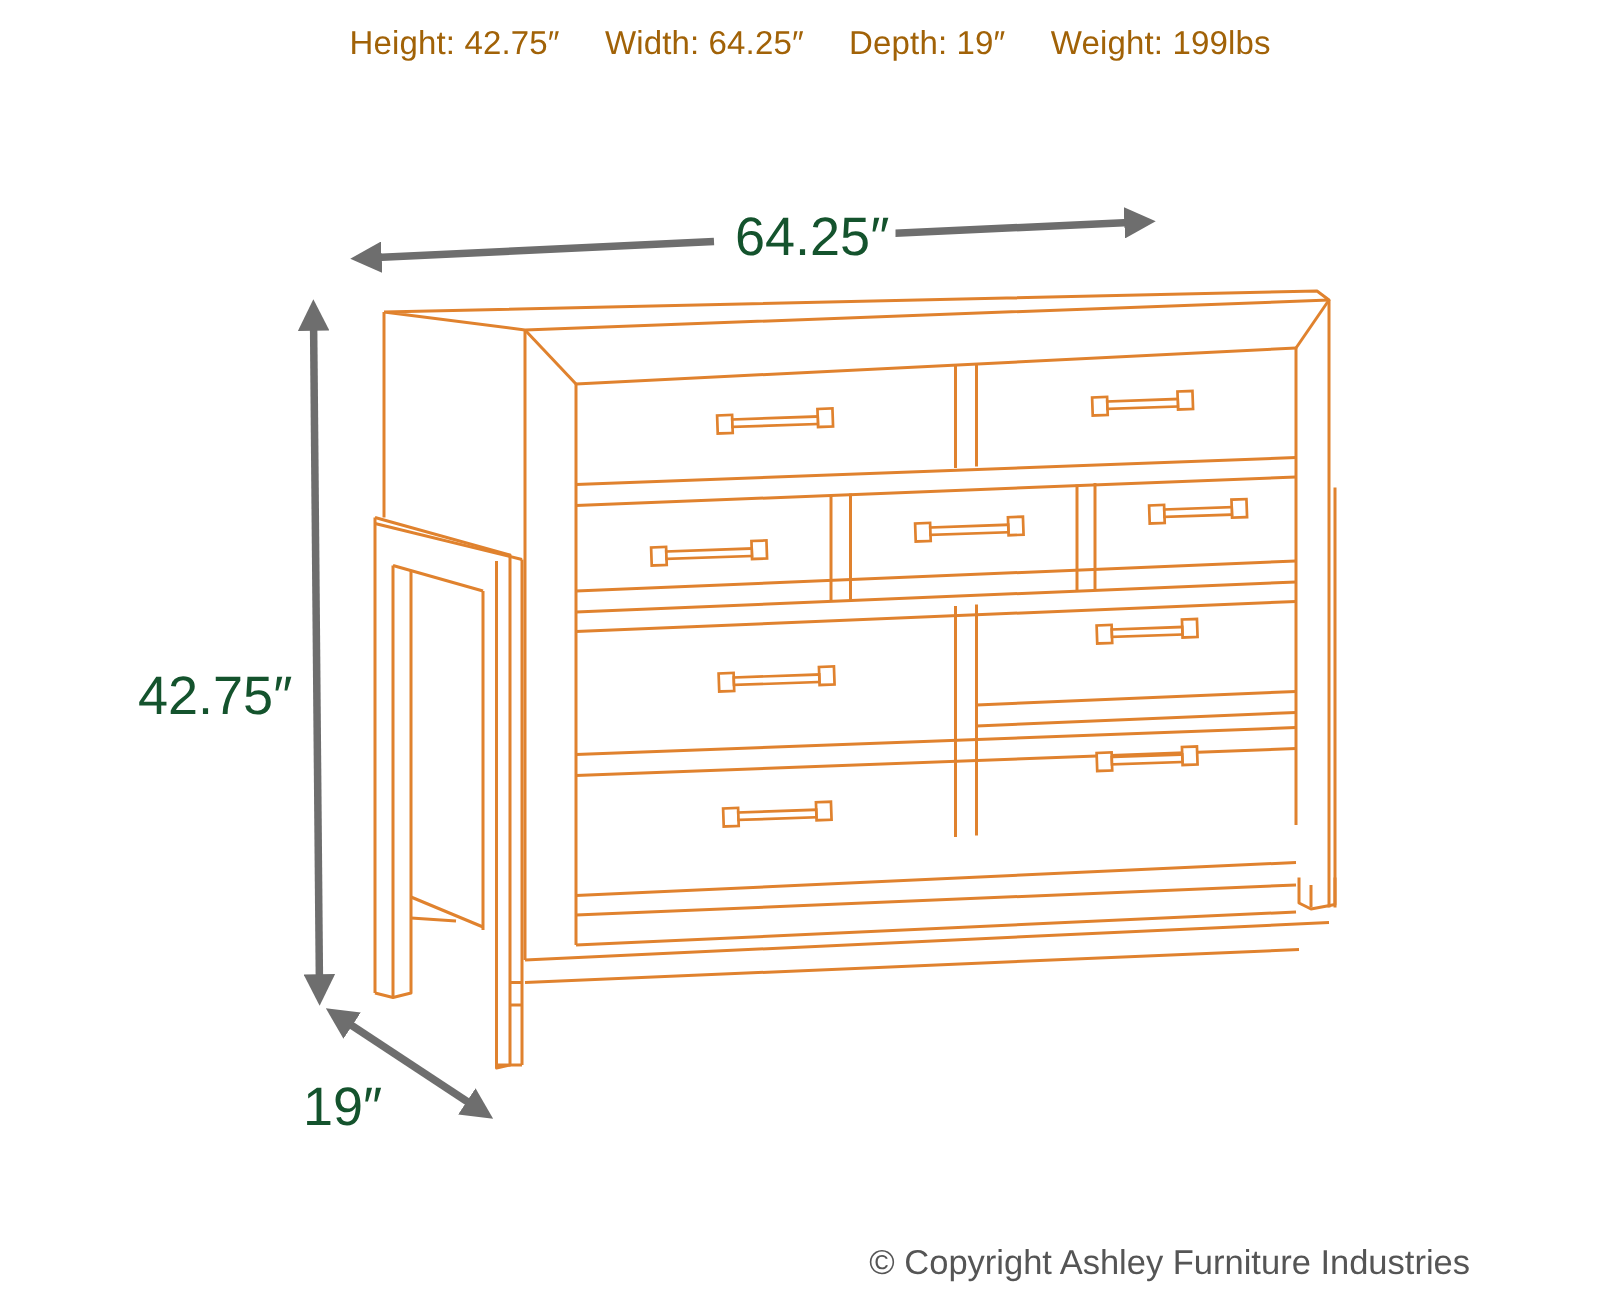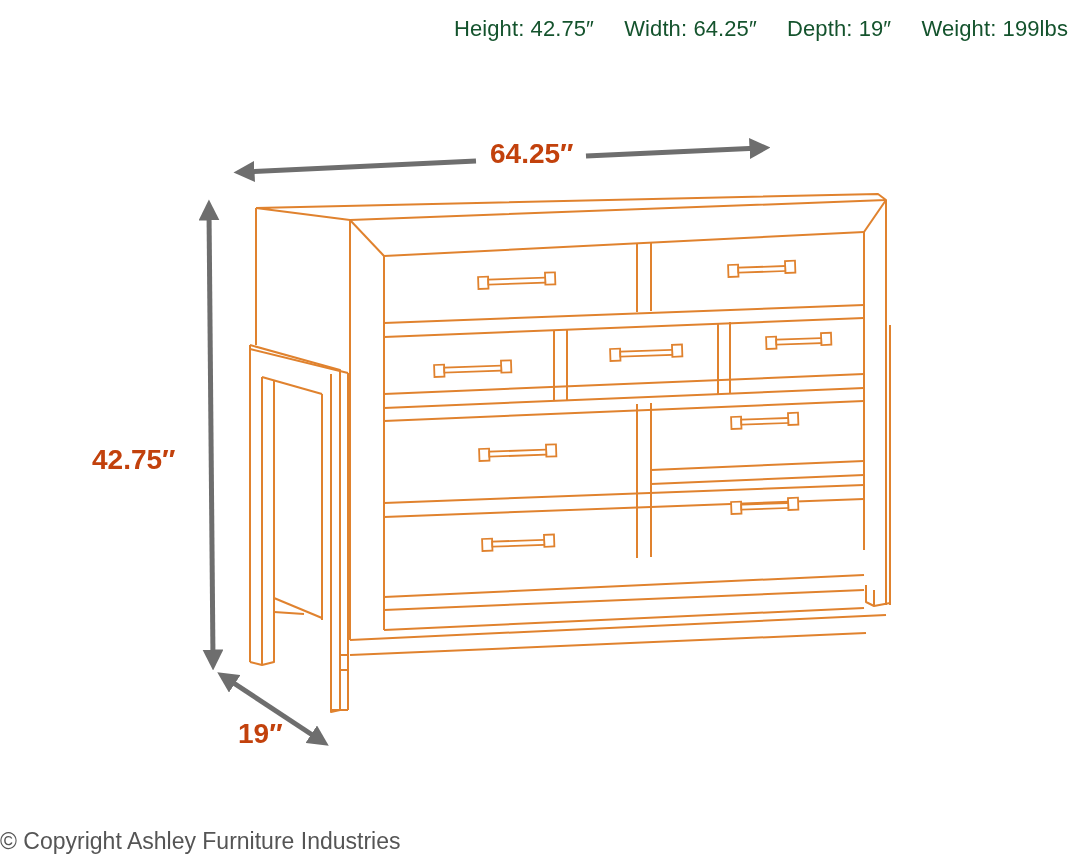--- a/index.html
+++ b/index.html
@@ -1,20 +1,20 @@
 <!DOCTYPE html>
 <html><head>
   <meta charset="utf-8">
   <style>
     html, body { margin: 0; padding: 0; background: #ffffff; }
     body { width: 1080px; height: 864px; position: relative; overflow: hidden; font-family: "Liberation Sans", "DejaVu Sans", sans-serif; }
-    .specs { position: absolute; top: 16px; left: 0; width: 1080px; text-align: right; font-size: 22px; color: #14532d; letter-spacing: 0.1px; }
+    .specs { position: absolute; top: 16px; left: 0; width: 1080px; text-align: center; font-size: 22px; color: #a16207; letter-spacing: 0.1px; }
     .specs span { display: inline-block; margin: 0 12px; }
-    .footer { position: absolute; top: 828px; left: 0; width: 980px; text-align: left; font-size: 23px; color: #555555; }
-    .dim-label { position: absolute; color: #c2410c; font-size: 28px; background: #fff; line-height: 1; font-weight: bold; }
+    .footer { position: absolute; top: 828px; left: 0; width: 980px; text-align: right; font-size: 23px; color: #555555; }
+    .dim-label { position: absolute; color: #14532d; font-size: 36px; background: #fff; line-height: 1; }
     svg.drawing { position: absolute; left: 0; top: 0; }
   </style>
 </head>
 <body>
 
 <div class="specs">
   <span>Height: 42.75″</span>
   <span>Width: 64.25″</span>
   <span>Depth: 19″</span>
   <span>Weight: 199lbs</span>
@@ -146,15 +146,15 @@
     <g transform="translate(731,500) rotate(-2)">
       <rect x="0" y="2" width="10" height="12"></rect>
         <rect x="57" y="0" width="10" height="12"></rect>
         <rect x="10" y="5" width="47" height="5"></rect>
     </g>
   </g>
 </svg>
 
 <div class="dim-label" style="left:486px; top:140px; padding:0 4px;">64.25″</div>
 <div class="dim-label" style="left:92px; top:446px; background:transparent;">42.75″</div>
-<div class="dim-label" style="left:202px; top:720px; background:transparent;margin-left:36px;">19″</div>
+<div class="dim-label" style="left:202px; top:720px; background:transparent;">19″</div>
 
 <div class="footer">© Copyright Ashley Furniture Industries</div>
 
 </body></html>

